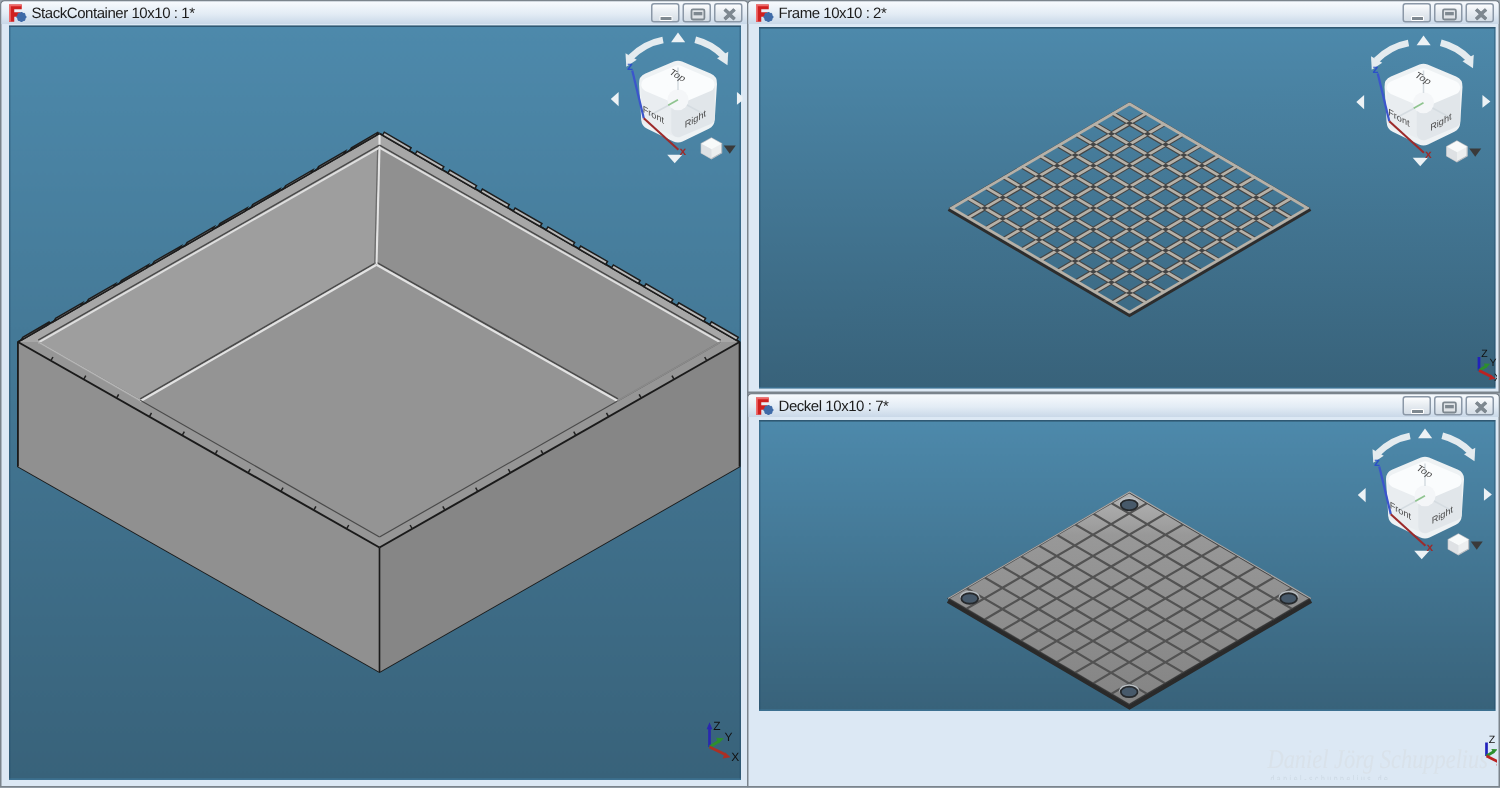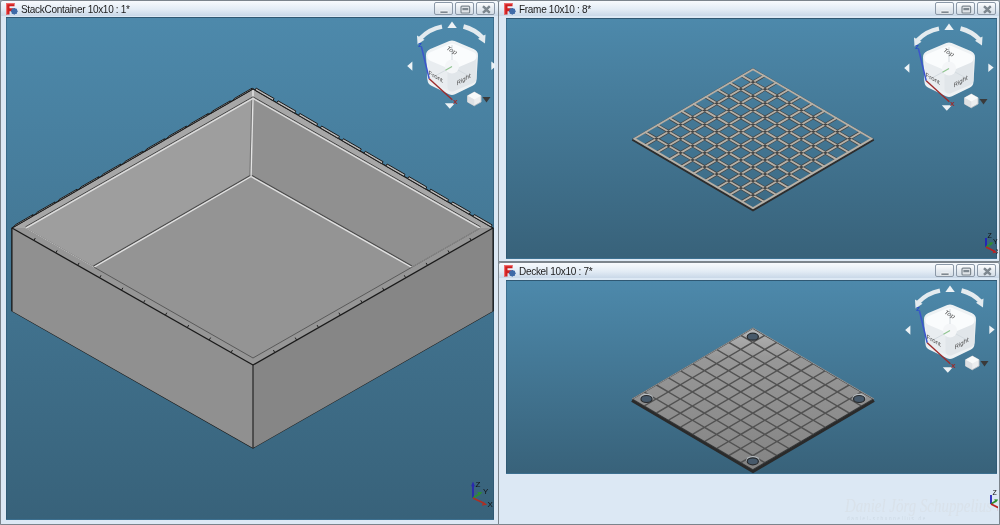--- a/index.html
+++ b/index.html
@@ -184,21 +184,21 @@
         <path d="M1,1 h8.5 v1.2 h-7.3 v10.3 h-1.2 z" fill="#ef6a6a"></path>
         <circle cx="9.3" cy="9.3" r="3" fill="#3f6ba8"></circle>
         <circle cx="9.3" cy="9.3" r="1.1" fill="#dce6f4"></circle>
         <g stroke="#3f6ba8" stroke-width="1.3">
           <line x1="9.3" y1="6" x2="9.3" y2="12.6"></line>
           <line x1="6" y1="9.3" x2="12.6" y2="9.3"></line>
           <line x1="7" y1="7" x2="11.6" y2="11.6"></line>
           <line x1="11.6" y1="7" x2="7" y2="11.6"></line>
         </g>
       </svg>
-      <span class="tt">Frame 10x10 : 8*</span>
+      <span class="tt">Frame 10x10 : 2*</span>
       <span class="btns">
         <span class="btn"><svg width="19" height="13">
             <rect x="5" y="8" width="8" height="2.6" rx="0.5" fill="#7e8890" stroke="#fff" stroke-width="0.7"></rect>
           </svg></span>
         <span class="btn"><svg width="19" height="13">
             <rect x="5" y="3.2" width="8.6" height="6.8" rx="1" fill="#dfe3e7" stroke="#7e8890" stroke-width="1.2"></rect>
             <rect x="6.4" y="5" width="5.8" height="2.2" fill="#7e8890"></rect>
           </svg></span>
         <span class="btn"><svg width="19" height="13">
             <path d="M6,3.4 L9.4,6.2 L12.8,3.4 M6,9.8 L9.4,7 L12.8,9.8" stroke="#7e8890" stroke-width="2.1" fill="none"></path>

